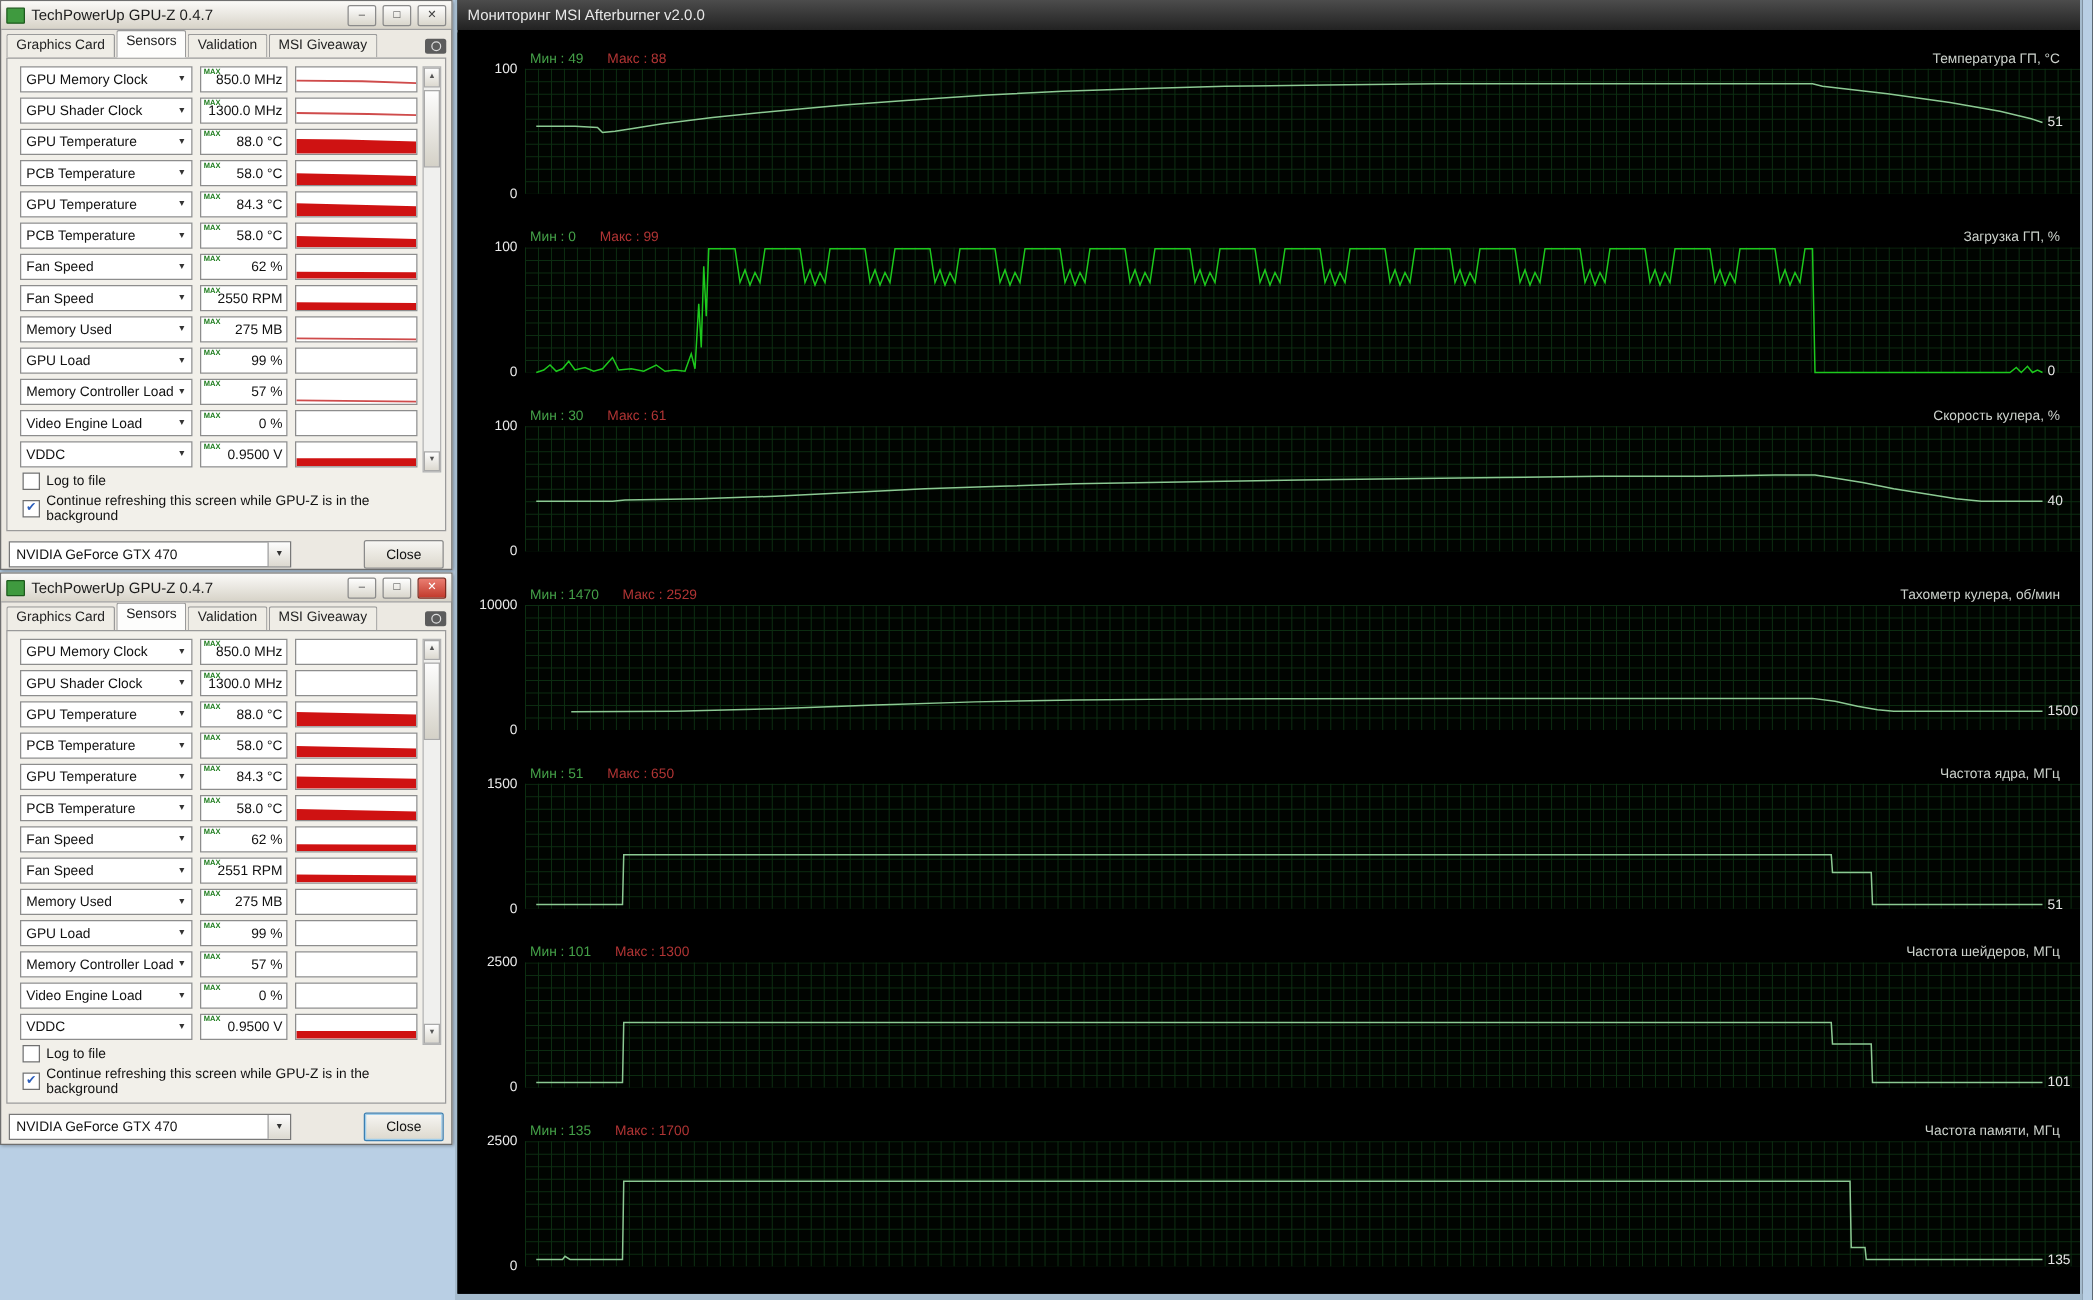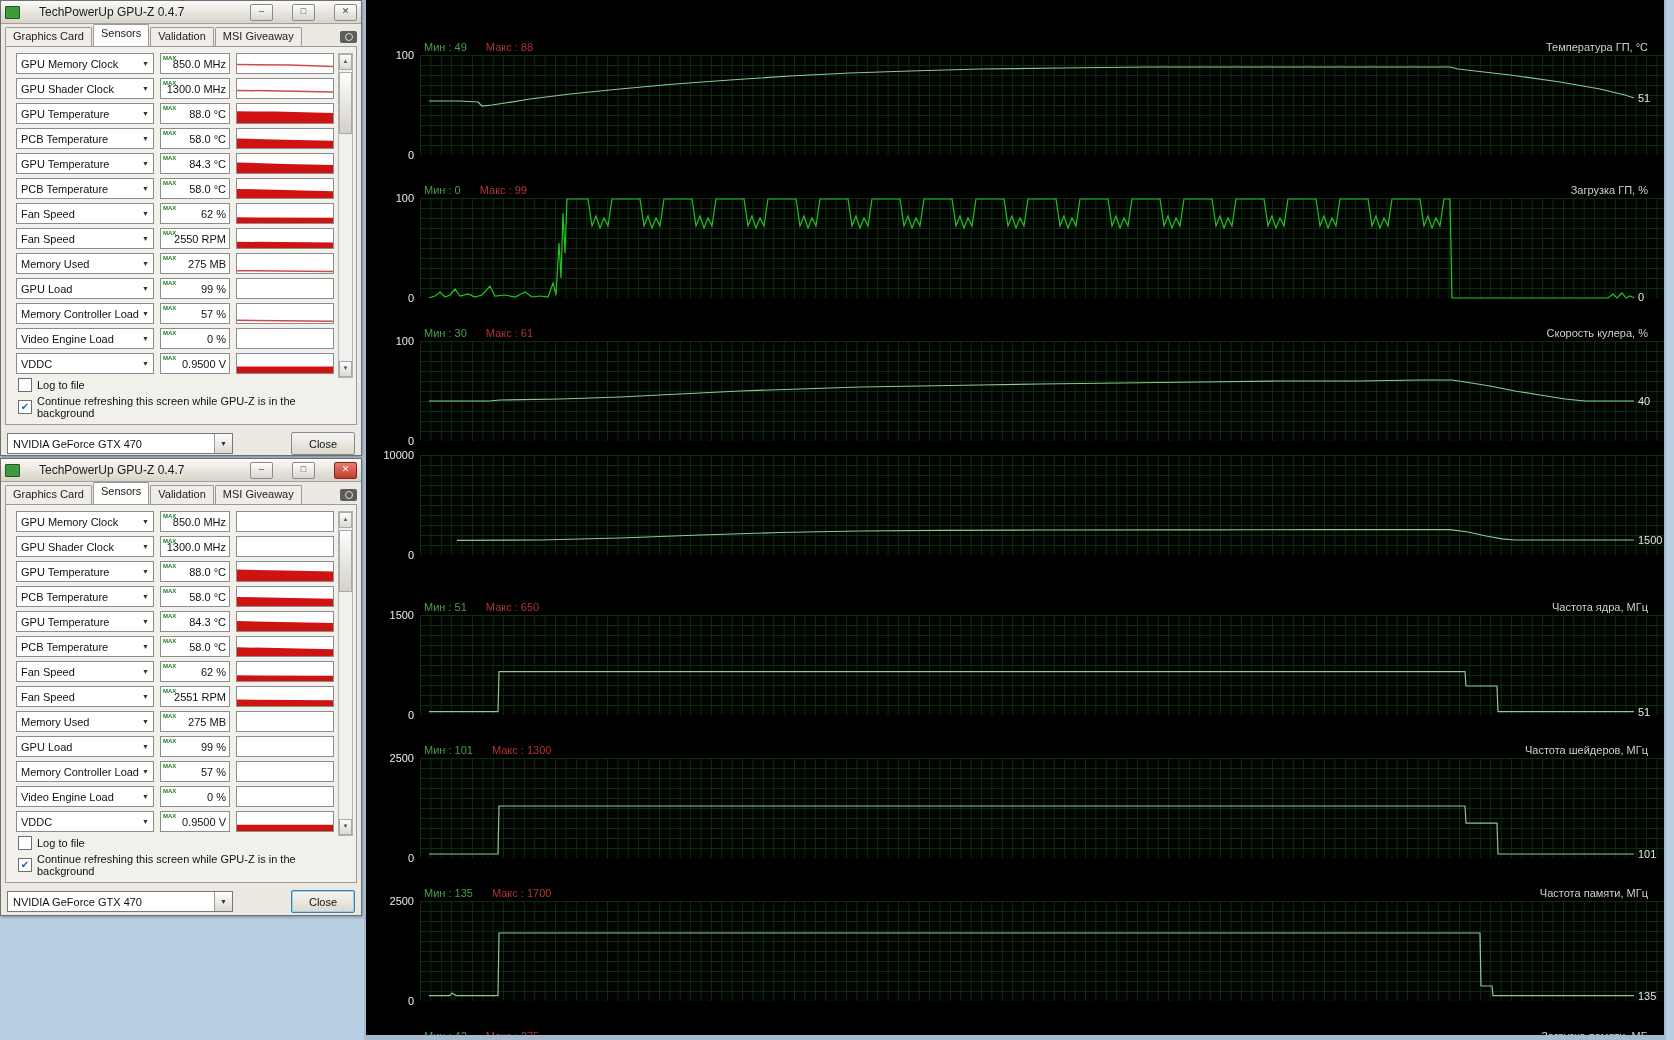--- a/index.html
+++ b/index.html
@@ -6,21 +6,21 @@
   body{
     width:1674px;height:1040px;overflow:hidden;position:relative;
     background:#b9cfe4;font-family:"Liberation Sans",sans-serif;
     -webkit-font-smoothing:antialiased;
   }
   
   .gpuz{position:absolute;left:0;width:362px;background:#ece9e2;
     border:1px solid #6f6f6f;box-sizing:border-box;box-shadow:1px 1px 3px rgba(0,0,0,.35);}
   #gpuz1{top:0;height:456px;}
   #gpuz2{top:458px;height:458px;}
-  .gz-titlebar{height:22px;display:flex;align-items:center;gap:19px;padding:0 4px;
+  .gz-titlebar{height:22px;display:flex;align-items:center;gap:5px;padding:0 4px;
     background:linear-gradient(#fbfaf8,#d7d3c8);border-bottom:1px solid #a0a0a0;}
   .gz-icon{width:13px;height:11px;background:#3f9a3f;border:1px solid #1d5a1d;border-radius:1px;flex:0 0 auto;}
   .gz-title{flex:1;font-size:12px;color:#1c1c1c;white-space:nowrap;overflow:hidden;}
   .gz-btn{width:21px;height:15px;border:1px solid #8b8b8b;border-radius:2px;flex:0 0 auto;
     background:linear-gradient(#fefefe,#d9d6cc);font-size:9px;line-height:13px;text-align:center;color:#444;}
   .gz-btn.close-red{background:linear-gradient(#ea7e72,#c23a2c);color:#fff;border-color:#7d2a20;}
   .gz-tabs{display:flex;align-items:flex-end;height:22px;padding:0 4px;position:relative;}
   .gz-tab{font-size:11px;color:#222;padding:2px 7px 1px;margin-right:1px;height:15px;
     background:#efede6;border:1px solid #9a9a9a;border-bottom:none;border-radius:2px 2px 0 0;white-space:nowrap;}
   .gz-tab.active{background:#fdfdfc;height:18px;z-index:2;}
@@ -560,20 +560,23 @@
   <div class="gz-bottom">
     <div class="combo">
       <span>NVIDIA GeForce GTX 470</span>
       <span class="combo-btn">▼</span>
     </div>
     <button class="gz-close focused">Close</button>
   </div>
 </div>
 
 <div id="ab">
+  <div class="ab-title">
+    <span>Мониторинг MSI Afterburner v2.0.0</span>
+  </div>
   <div id="panels">
   <div class="panel">
     <div class="ph">
       <span class="phl">
         <span class="mn">Мин : 49</span>
         <span class="mx">Макс : 88</span>
       </span>
       <span class="pt">Температура ГП, °C</span>
     </div>
     <div class="plot">
@@ -616,20 +619,27 @@
       <span class="scale">100</span>
       <span class="zero">0</span>
       <svg class="line" viewBox="0 0 1244 100" preserveAspectRatio="none">
         <polyline fill="none" stroke-width="1.2" vector-effect="non-scaling-stroke" points="9,60 70,60 80,59 140,58 200,56 260,53 320,50 380,48 440,46 500,45 560,44 620,43 700,42 780,41 860,40 940,40 1000,39 1032,39 1045,41 1070,45 1095,50 1120,54 1145,58 1165,60 1214,60" stroke="#8cc993"></polyline>
       </svg>
       <span class="endv" style="top: 60%;">40</span>
     </div>
   </div>
 
   <div class="panel">
+    <div class="ph">
+      <span class="phl">
+        <span class="mn">Мин : 1470</span>
+        <span class="mx">Макс : 2529</span>
+      </span>
+      <span class="pt">Тахометр кулера, об/мин</span>
+    </div>
     <div class="plot">
       <span class="scale">10000</span>
       <span class="zero">0</span>
       <svg class="line" viewBox="0 0 1244 100" preserveAspectRatio="none">
         <polyline fill="none" stroke-width="1.2" vector-effect="non-scaling-stroke" points="37,85.3 120,85 200,83 280,80 360,77.5 440,76 520,75.3 620,75 760,74.8 900,74.7 1030,74.7 1048,77 1066,81 1082,83.8 1095,85 1214,85" stroke="#8cc993"></polyline>
       </svg>
       <span class="endv" style="top: 85%;">1500</span>
     </div>
   </div>
 

